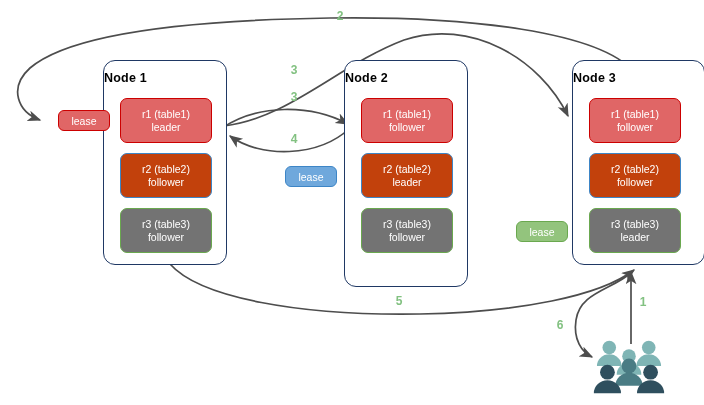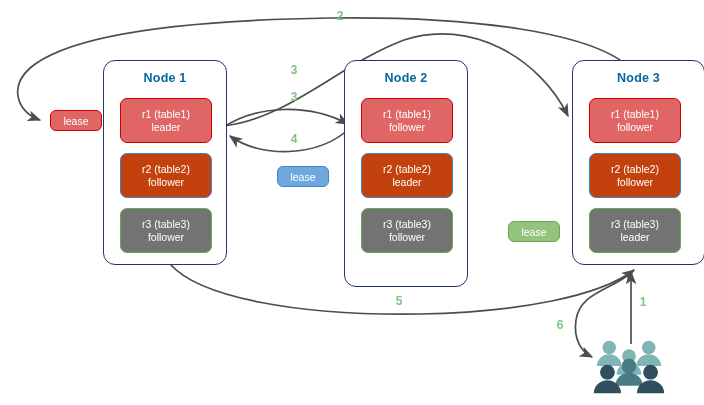--- a/index.html
+++ b/index.html
@@ -28,24 +28,24 @@
     box-sizing: border-box;
     border: 1.6px solid #1f3864;
     border-radius: 12px;
     background: #ffffff;
   }
   .node-title {
     position: absolute;
     left: 0;
     right: 0;
     top: 10px;
-    text-align: center;
+    text-align: left;
     font-size: 12.5px;
     font-weight: bold;
-    color: #0369a1;
+    color: #000000;
     letter-spacing: .2px;
   }
   .replica {
     position: absolute;
     box-sizing: border-box;
     border-radius: 7px;
     display: flex;
     flex-direction: column;
     align-items: center;
     justify-content: center;
@@ -61,20 +61,21 @@
 
   .lease-chip {
     position: absolute;
     box-sizing: border-box;
     border-radius: 6px;
     display: flex;
     align-items: center;
     justify-content: center;
     color: #ffffff;
     font-size: 10.5px;
+    margin-left: 8px;
   }
   .lease-red   { background: #e06666; border: 1.6px solid #cc0000; }
   .lease-blue  { background: #6fa8dc; border: 1.6px solid #3d85c6; }
   .lease-green { background: #93c47d; border: 1.6px solid #6aa84f; }
 
   .step-label {
     position: absolute;
     color: #82c181;
     font-size: 12px;
     font-weight: bold;

